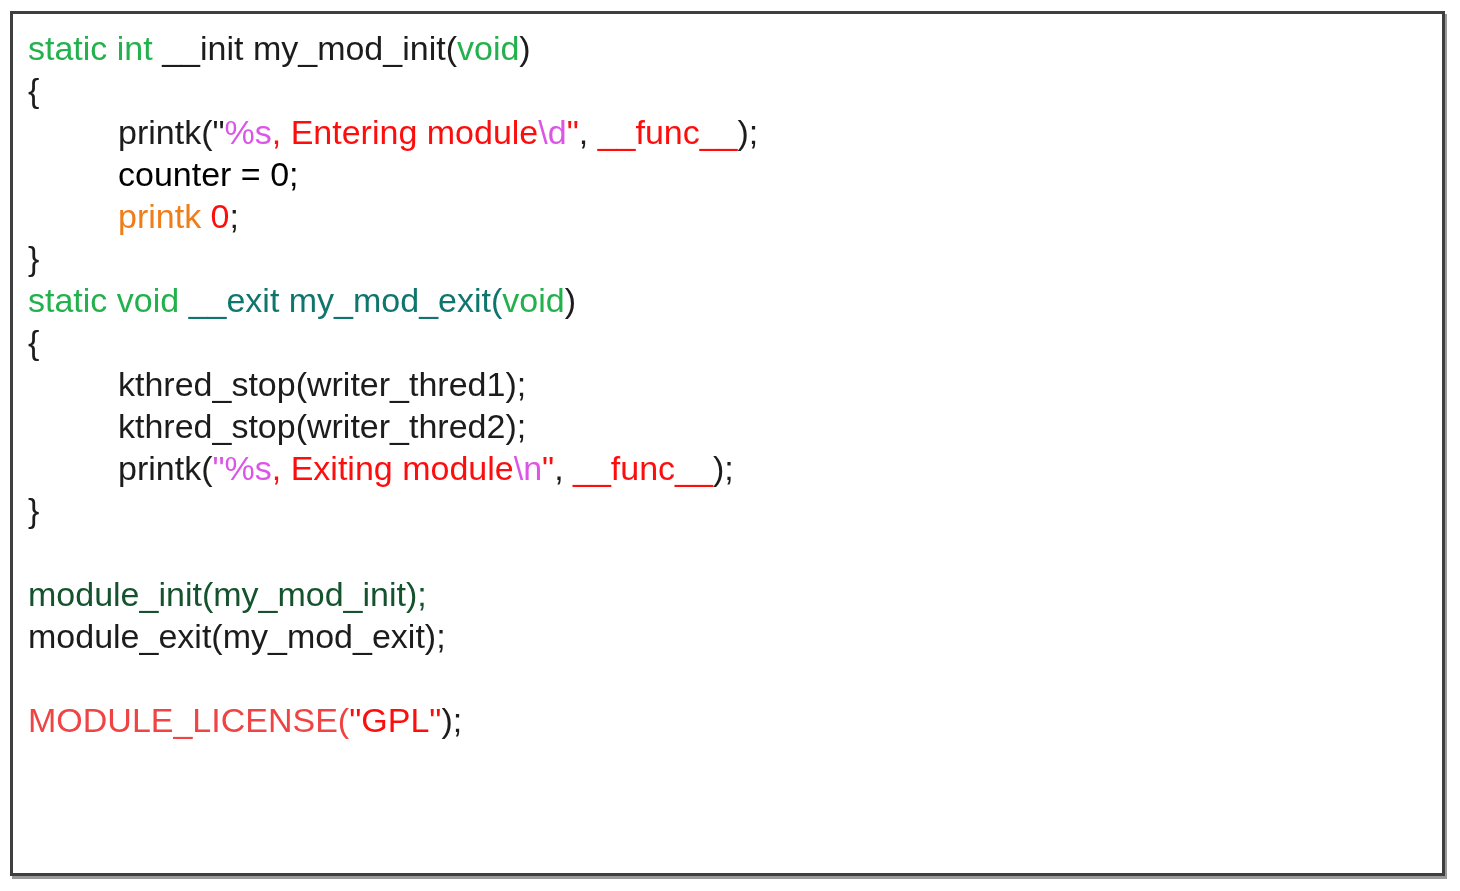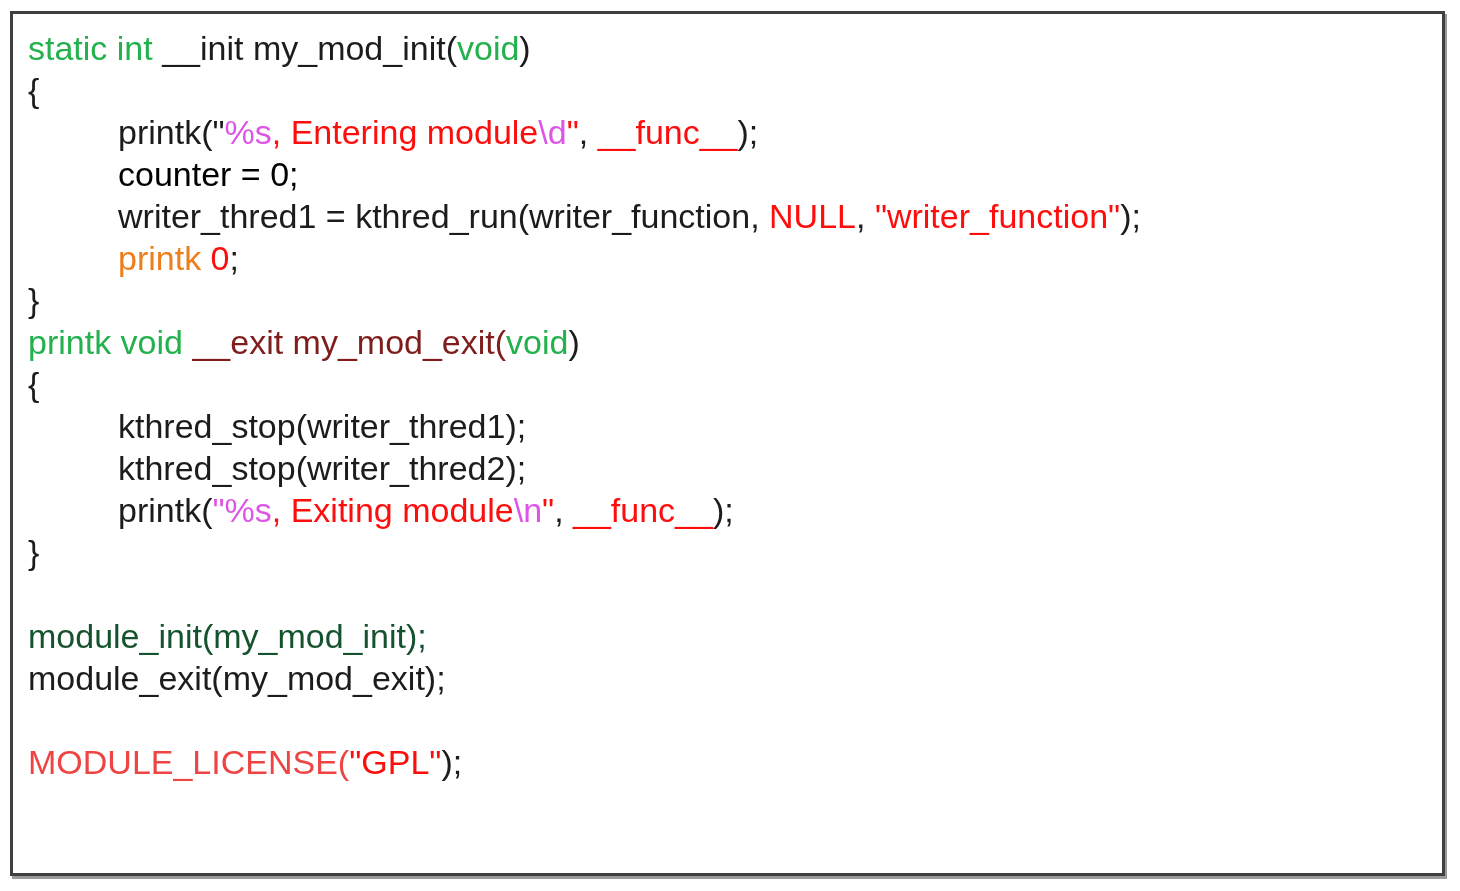--- a/index.html
+++ b/index.html
@@ -38,24 +38,23 @@
 </style>
 </head>
 <body>
 
 <div class="code-panel">
   <div class="code-lines">
       <div class="line"><span style="color: rgb(34, 177, 76);">static int </span><span style="color: rgb(28, 28, 28);">__init my_mod_init(</span><span style="color: rgb(34, 177, 76);">void</span><span style="color: rgb(28, 28, 28);">)</span></div>
       <div class="line"><span style="color: rgb(28, 28, 28);">{</span></div>
       <div class="line indent"><span style="color: rgb(28, 28, 28);">printk("</span><span style="color: rgb(221, 85, 230);">%s</span><span style="color: rgb(254, 13, 13);">, Entering module</span><span style="color: rgb(221, 85, 230);">\d</span><span style="color: rgb(254, 13, 13);">"</span><span style="color: rgb(28, 28, 28);">, </span><span style="color: rgb(254, 13, 13);">__func__</span><span style="color: rgb(28, 28, 28);">);</span></div>
       <div class="line indent"><span style="color: #000000;">counter = 0;</span></div>
-      <div class="line indent"><span style="color: rgb(28, 28, 28);">writer_thred1 = kthred_run(writer_function, </span><span style="color: rgb(254, 13, 13);">NULL</span><span style="color: rgb(28, 28, 28);">, </span><span style="color: rgb(254, 13, 13);">"writer_function"</span><span style="color: rgb(28, 28, 28);">);</span></div>
       <div class="line indent"><span style="color: rgb(239, 125, 26);">printk </span><span style="color: rgb(254, 13, 13);">0</span><span style="color: rgb(28, 28, 28);">;</span></div>
       <div class="line"><span style="color: rgb(28, 28, 28);">}</span></div>
-      <div class="line"><span style="color: rgb(34, 177, 76);">printk void </span><span style="color: #7f1d1d;">__exit my_mod_exit(</span><span style="color: rgb(34, 177, 76);">void</span><span style="color: rgb(28, 28, 28);">)</span></div>
+      <div class="line"><span style="color: rgb(34, 177, 76);">static void </span><span style="color: #0f766e;">__exit my_mod_exit(</span><span style="color: rgb(34, 177, 76);">void</span><span style="color: rgb(28, 28, 28);">)</span></div>
       <div class="line"><span style="color: rgb(28, 28, 28);">{</span></div>
       <div class="line indent"><span style="color: rgb(28, 28, 28); margin-top: 32px;">kthred_stop(writer_thred1);</span></div>
       <div class="line indent"><span style="color: rgb(28, 28, 28);">kthred_stop(writer_thred2);</span></div>
       <div class="line indent"><span style="color: rgb(28, 28, 28);">printk(</span><span style="color: rgb(221, 85, 230);">"%s</span><span style="color: rgb(254, 13, 13);">, Exiting module</span><span style="color: rgb(221, 85, 230);">\n</span><span style="color: rgb(254, 13, 13);">"</span><span style="color: rgb(28, 28, 28);">, </span><span style="color: rgb(254, 13, 13);">__func__</span><span style="color: rgb(28, 28, 28);">);</span></div>
       <div class="line"><span style="color: rgb(28, 28, 28);">}</span></div>
       <div class="line">&nbsp;</div>
       <div class="line"><span style="color: #14532d;">module_init(my_mod_init);</span></div>
       <div class="line"><span style="color: rgb(28, 28, 28);">module_exit(my_mod_exit);</span></div>
       <div class="line">&nbsp;</div>
       <div class="line"><span style="color: #ef4444; margin-top: 12px;">MODULE_LICENSE(</span><span style="color: rgb(254, 13, 13);">"GPL"</span><span style="color: rgb(28, 28, 28);">);</span></div>

